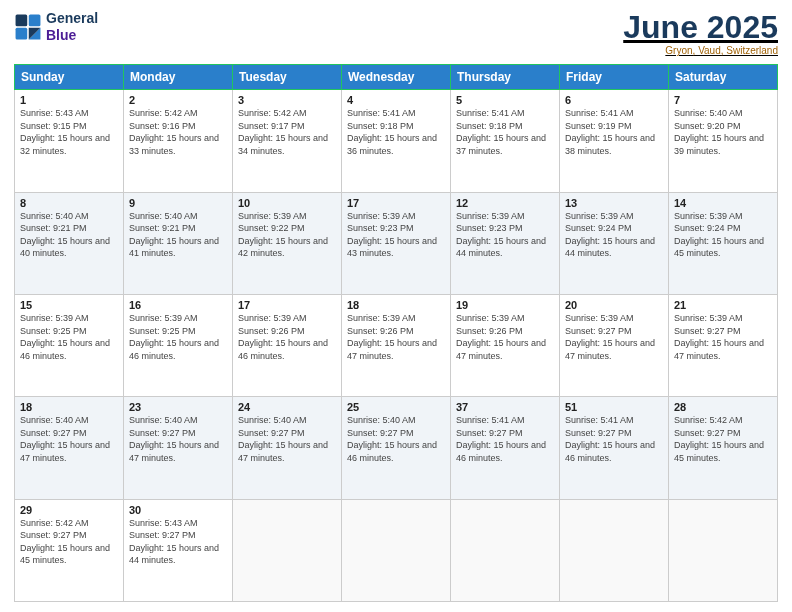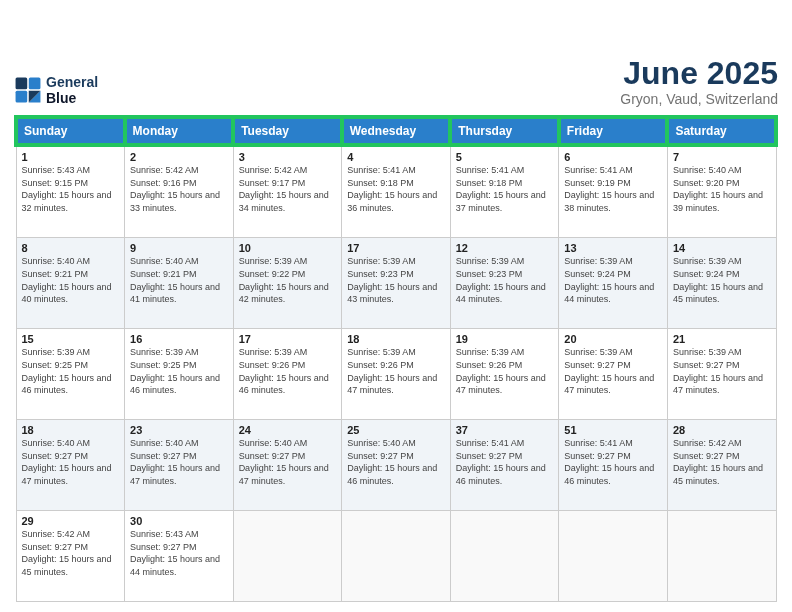--- a/index.html
+++ b/index.html
@@ -13,66 +13,66 @@
     .container {
       width: 792px;
       height: 612px;
       padding: 10px 14px 10px 14px;
       display: flex;
       flex-direction: column;
     }
     .header {
       display: flex;
       justify-content: space-between;
-      align-items: flex-end;
+      align-items: flex-start;
       margin-bottom: 8px;
-      margin-top: 46px;
     }
     .logo {
       display: flex;
       align-items: center;
       gap: 4px;
     }
     .logo-text {
       font-size: 14px;
       font-weight: bold;
       color: #1a3a5c;
       line-height: 1.2;
     }
-    .logo-blue { color: #0f172a; }
+    .logo-blue { color: #4c1d95; }
     .logo-icon {
       width: 28px;
       height: 28px;
     }
     .title-block {
       text-align: right;
+      text-decoration: underline;
     }
     .month-title {
       font-size: 32px;
       font-weight: bold;
       color: #1a3a5c;
       line-height: 1.1;
     }
     .location {
-      font-size: 14px;
-      color: #737373;
+      font-size: 10px;
+      color: #a16207;
     }
     .calendar-table {
       width: 100%;
       border-collapse: collapse;
       flex: 1;
     }
     .calendar-table th {
       background-color: #2a7fcb;
       color: white;
       font-size: 12px;
       font-weight: bold;
       padding: 5px 6px;
       text-align: left;
-      border: 4px solid #22c55e;
+      border: 1px solid #22c55e;
     }
     .calendar-table td {
       border: 1px solid #ccc;
       vertical-align: top;
       padding: 4px 5px;
       font-size: 9.5px;
       color: #333;
       width: calc(100% / 7);
       background: #fff;
     }

